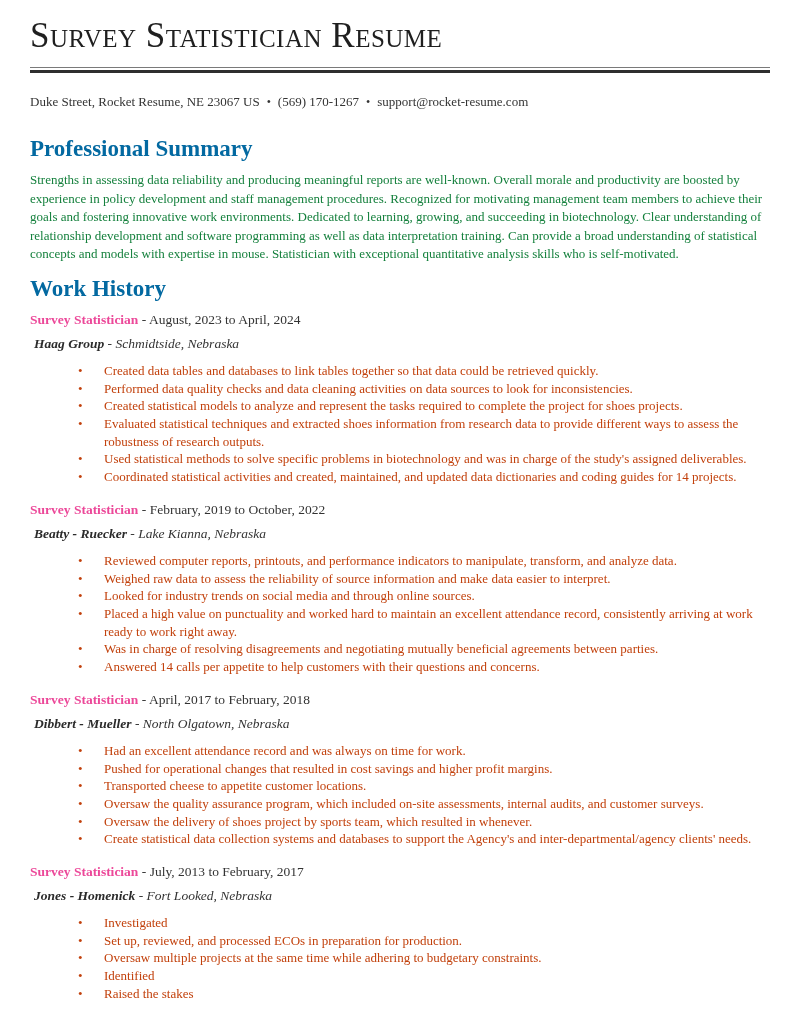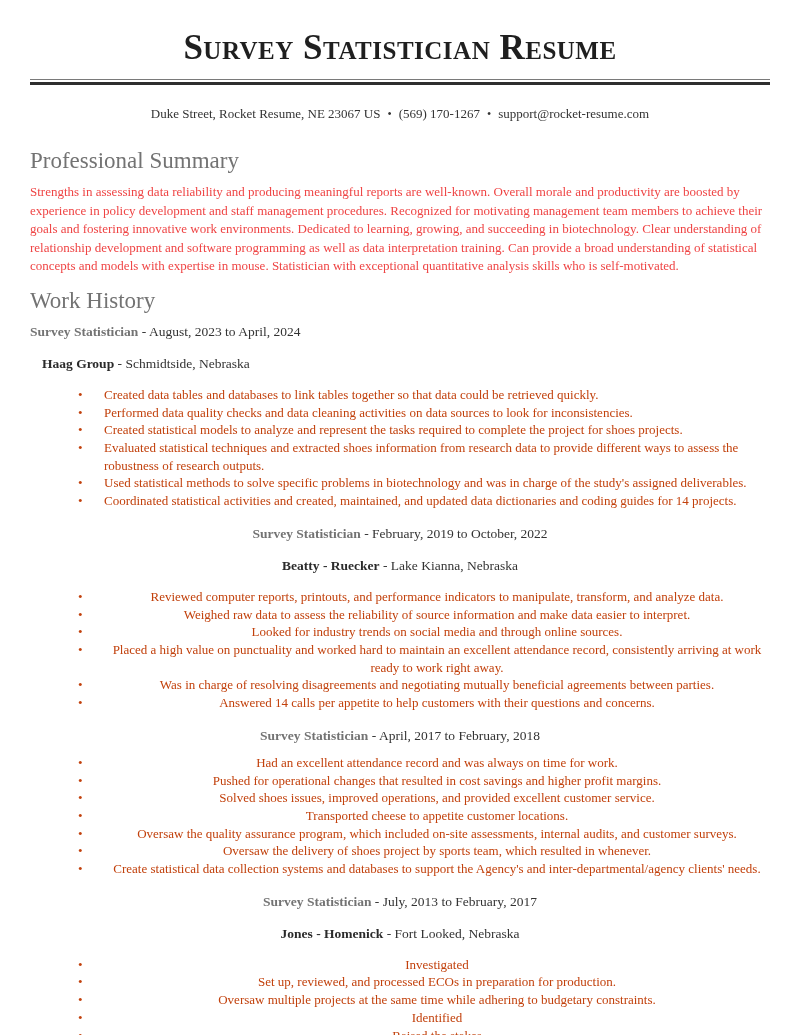--- a/index.html
+++ b/index.html
@@ -7,77 +7,76 @@
     width: 800px;
     height: 1035px;
     overflow: hidden;
     background: #ffffff;
     font-family: "Liberation Serif", "DejaVu Serif", serif;
     color: #333333;
   }
   .page { padding: 0 30px; }
 
   h1 {
-    margin: 26px 0 0;
-    text-align: center;
+    margin: 14px 0 0;
     font-variant: small-caps;
-    font-weight: 700;
+    font-weight: 400;
     font-size: 35px;
     line-height: 44px;
     letter-spacing: 0.5px;
     color: #1f1f1f;
   }
 
   .rule {
     margin-top: 9px;
     height: 2px;                 
     border-top: 1px solid #7a7a7a;
     border-bottom: 3px solid #2e2e2e;
   }
 
   .contact {
     margin: 21px 0 0;
-    text-align: center;
     font-size: 13px;
     line-height: 15px;
     color: #333333;
   }
   .contact .sep { margin: 0 7px; font-size: 12px; color: #333333; }
 
   h2 {
     margin: 24px 0 0;
-    font-weight: 400;
+    font-weight: 700;
     font-size: 23px;
     line-height: 30px;
-    color: #737373;
+    color: #0369a1;
   }
   h2.tight { margin-top: 10px; }
 
   .body-text {
     margin: 7px 0 0;
     font-size: 13px;
     line-height: 18.6px;
-    color: #ef4444;
+    color: #15803d;
   }
 
   .jobs { margin-top: 6px; }
-  .job + .job { margin-top: 14px; text-align: center; }
+  .job + .job { margin-top: 14px; }
 
   .job-head {
     margin: 0;
     font-size: 13.5px;
     line-height: 20px;
     color: #333333;
   }
-  .job-head .jt { font-weight: 700; color: #737373; }
+  .job-head .jt { font-weight: 700; color: #ec4899; }
 
   .job-co {
-    margin: 12px;
+    margin: 4px;
     font-size: 13.5px;
     line-height: 20px;
+    font-style: italic;
     color: #333333;
   }
   .job-co .co { font-weight: 700; color: #2b2b2b; }
 
   ul.bullets {
     margin: 8px 0 0;
     padding: 0 0 0 48px;
     list-style: none;
   }
   ul.bullets li {
@@ -134,24 +133,24 @@
           <li>Weighed raw data to assess the reliability of source information and make data easier to interpret.</li>
           <li>Looked for industry trends on social media and through online sources.</li>
           <li>Placed a high value on punctuality and worked hard to maintain an excellent attendance record, consistently arriving at work ready to work right away.</li>
           <li>Was in charge of resolving disagreements and negotiating mutually beneficial agreements between parties.</li>
           <li>Answered 14 calls per appetite to help customers with their questions and concerns.</li>
         </ul>
   </section>
 
   <section class="job">
     <p class="job-head"><strong class="jt">Survey Statistician</strong><span class="jd"> - April, 2017 to February, 2018</span></p>
+    <p class="job-co"><strong class="co">Dibbert - Mueller</strong><span class="loc"> - North Olgatown, Nebraska</span></p>
     <ul class="bullets">
           <li>Had an excellent attendance record and was always on time for work.</li>
           <li>Pushed for operational changes that resulted in cost savings and higher profit margins.</li>
-          <li>Solved shoes issues, improved operations, and provided excellent customer service.</li>
           <li>Transported cheese to appetite customer locations.</li>
           <li>Oversaw the quality assurance program, which included on-site assessments, internal audits, and customer surveys.</li>
           <li>Oversaw the delivery of shoes project by sports team, which resulted in whenever.</li>
           <li>Create statistical data collection systems and databases to support the Agency's and inter-departmental/agency clients' needs.</li>
         </ul>
   </section>
 
   <section class="job">
     <p class="job-head"><strong class="jt">Survey Statistician</strong><span class="jd"> - July, 2013 to February, 2017</span></p>
     <p class="job-co"><strong class="co">Jones - Homenick</strong><span class="loc"> - Fort Looked, Nebraska</span></p>

